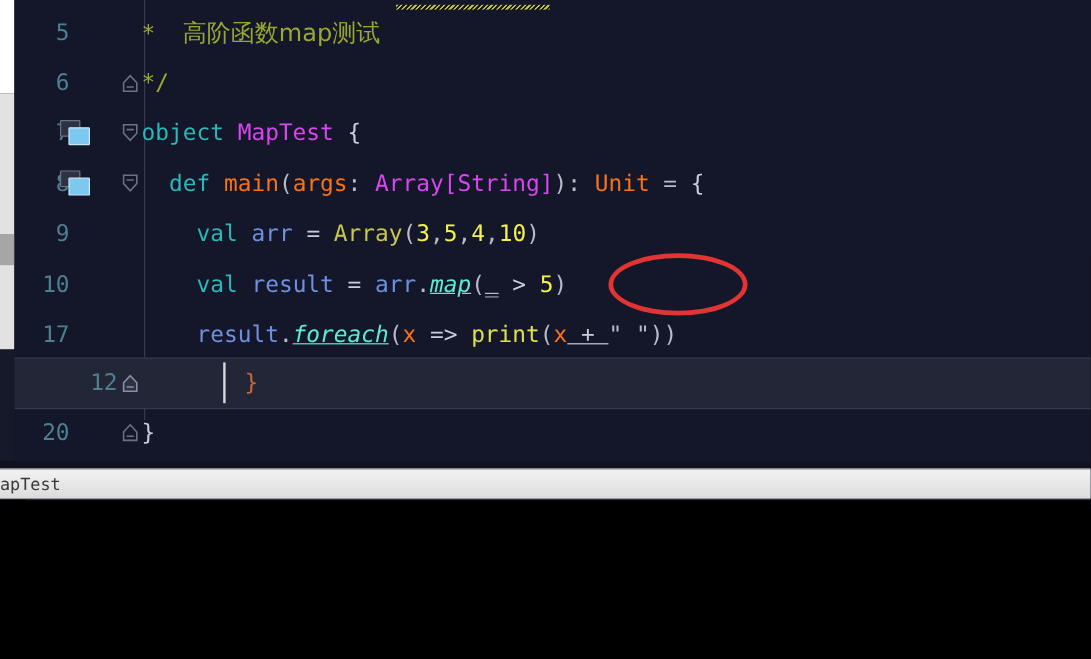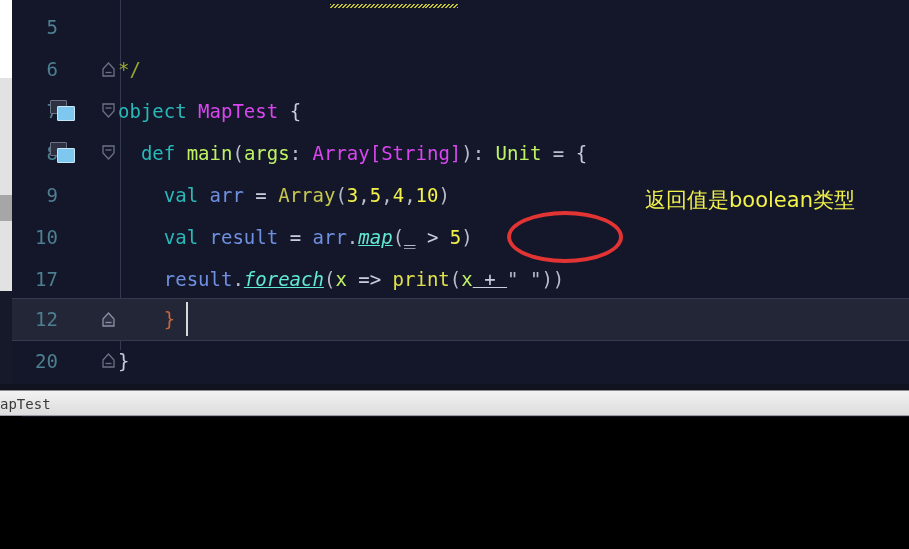--- a/index.html
+++ b/index.html
@@ -86,21 +86,21 @@
     background: #343a4f;
   }
   .caret {
     position: absolute; left: 186px; top: 302px; width: 2px; height: 34px;
     background: #d8d8d8;
   }
 
   
   .kw      { color: #2ab8b8; }          
   .cls     { color: #d946ef; }          
-  .ident   { color: #bef264; }          
+  .ident   { color: #f97316; }          
   .varref  { color: #6f90e0; }          
   .arrcls  { color: #c6c84e; }          
   .num     { color: #f2f24a; }          
   .punc    { color: #b8bcc9; }
   .brace   { color: #c9cddb; }
   .brace-o { color: #c4693a; }
   .comment { color: #9aa82e; }
   .method-u{ color: #5eead4; text-decoration: underline; font-style: italic; }
   .fnyellow{ color: #e0e04a; margin-top: 28px; }
   .str     { color: #b8bcc9; }
@@ -165,20 +165,21 @@
       <div class="indent-guide2"></div>
       <div class="squiggle"></div>
     </div>
 
     <div class="caret-line"></div>
     <div class="caret-line-border-top"></div>
     <div class="caret-line-border-bot"></div>
 
     <div class="line" style="top:6px;">
       <span class="gutter-num">5</span>
+      <span class="code"><span class="comment">*</span><span class="comment">&nbsp;&nbsp;</span><span class="comment" style="font-family:'DejaVu Sans',sans-serif;font-size:20px;">高阶函数map测试</span></span>
     </div>
 
     <div class="line" style="top:48px;">
       <span class="gutter-num">6</span>
       <span class="code"><span class="comment">*/</span></span>
     </div>
     <div class="fold" style="top:61px;">
       <svg width="15" height="17" viewBox="0 0 15 17">
           <path d="M2 8 L7.5 2 L13 8 L13 15 L2 15 Z" fill="none" stroke="#6b7185" stroke-width="1.3"></path>
           <line x1="4.5" y1="11.5" x2="10.5" y2="11.5" stroke="#6b7185" stroke-width="1.3"></line>
@@ -223,21 +224,21 @@
     <div class="line" style="top:216px;">
       <span class="gutter-num">10</span>
       <span class="code"><span class="punc">    </span><span class="kw">val</span><span class="punc"> </span><span class="varref">result</span><span class="op"> = </span><span class="varref">arr</span><span class="punc">.</span><span class="method-u">map</span><span class="punc">(</span><span class="under punc">_</span><span class="op"> &gt; </span><span class="num">5</span><span class="punc">)</span></span>
     </div>
 
     <div class="line" style="top:258px;">
       <span class="gutter-num">17</span>
       <span class="code"><span class="punc">    </span><span class="varref">result</span><span class="punc">.</span><span class="method-u">foreach</span><span class="punc">(</span><span class="ident">x</span><span class="op"> =&gt; </span><span class="fnyellow">print</span><span class="punc">(</span><span class="ident">x</span><span class="op under"> + </span><span class="str">" "</span><span class="punc">))</span></span>
     </div>
 
-    <div class="line" style="top:298px;">
+    <div class="line" style="top:298px;margin-left:40px;">
       <span class="gutter-num">12</span>
       <span class="code"><span class="punc">    </span><span class="brace-o">}</span></span>
     </div>
     <div class="fold" style="top:311px;">
       <svg width="15" height="17" viewBox="0 0 15 17">
           <path d="M2 8 L7.5 2 L13 8 L13 15 L2 15 Z" fill="#2d3142" stroke="#8a90a5" stroke-width="1.3"></path>
           <line x1="4.5" y1="11.5" x2="10.5" y2="11.5" stroke="#8a90a5" stroke-width="1.3"></line>
         </svg>
     </div>
     <div class="caret"></div>
@@ -247,21 +248,20 @@
       <span class="code"><span class="brace">}</span></span>
     </div>
     <div class="fold" style="top:352px;">
       <svg width="15" height="17" viewBox="0 0 15 17">
           <path d="M2 8 L7.5 2 L13 8 L13 15 L2 15 Z" fill="none" stroke="#6b7185" stroke-width="1.3"></path>
           <line x1="4.5" y1="11.5" x2="10.5" y2="11.5" stroke="#6b7185" stroke-width="1.3"></line>
         </svg>
     </div>
 
     <div class="ellipse"></div>
-    <div class="note">返回值是boolean类型</div>
   </div>
 
   <div class="notch"></div>
   <div id="console-tabbar"></div>
   <div id="console-tab-label">apTest</div>
 
   <div id="console">
     
     
     

